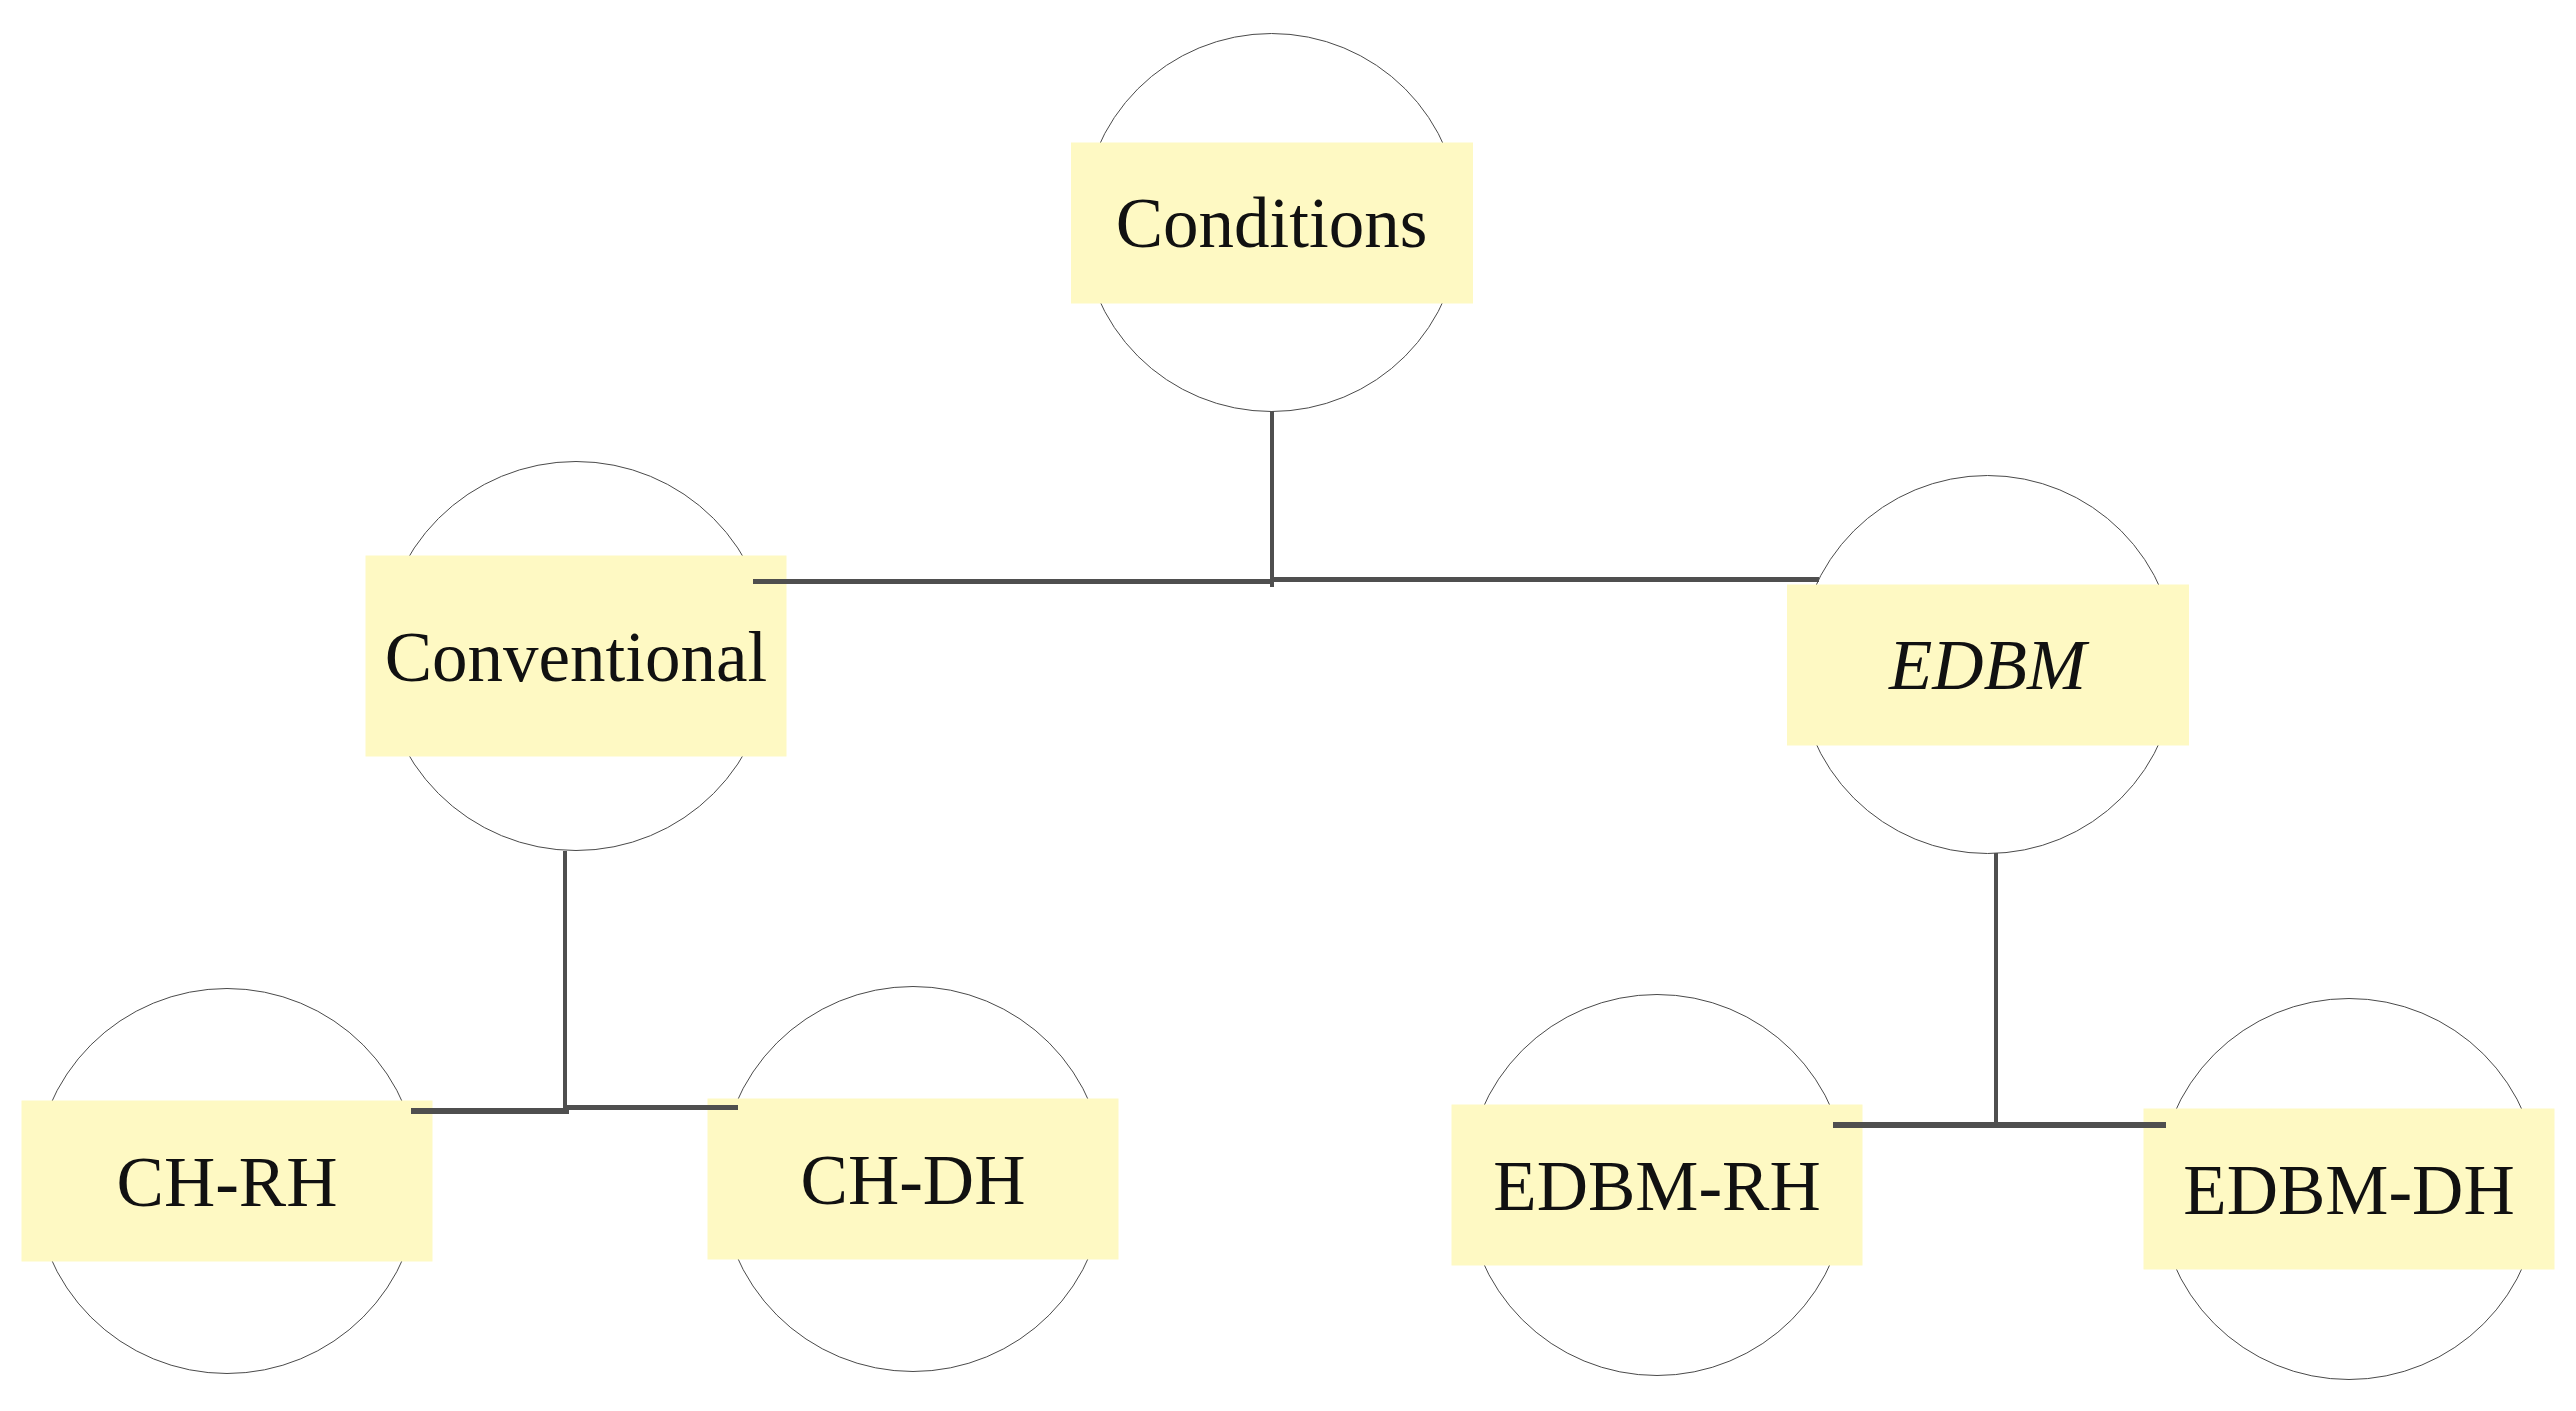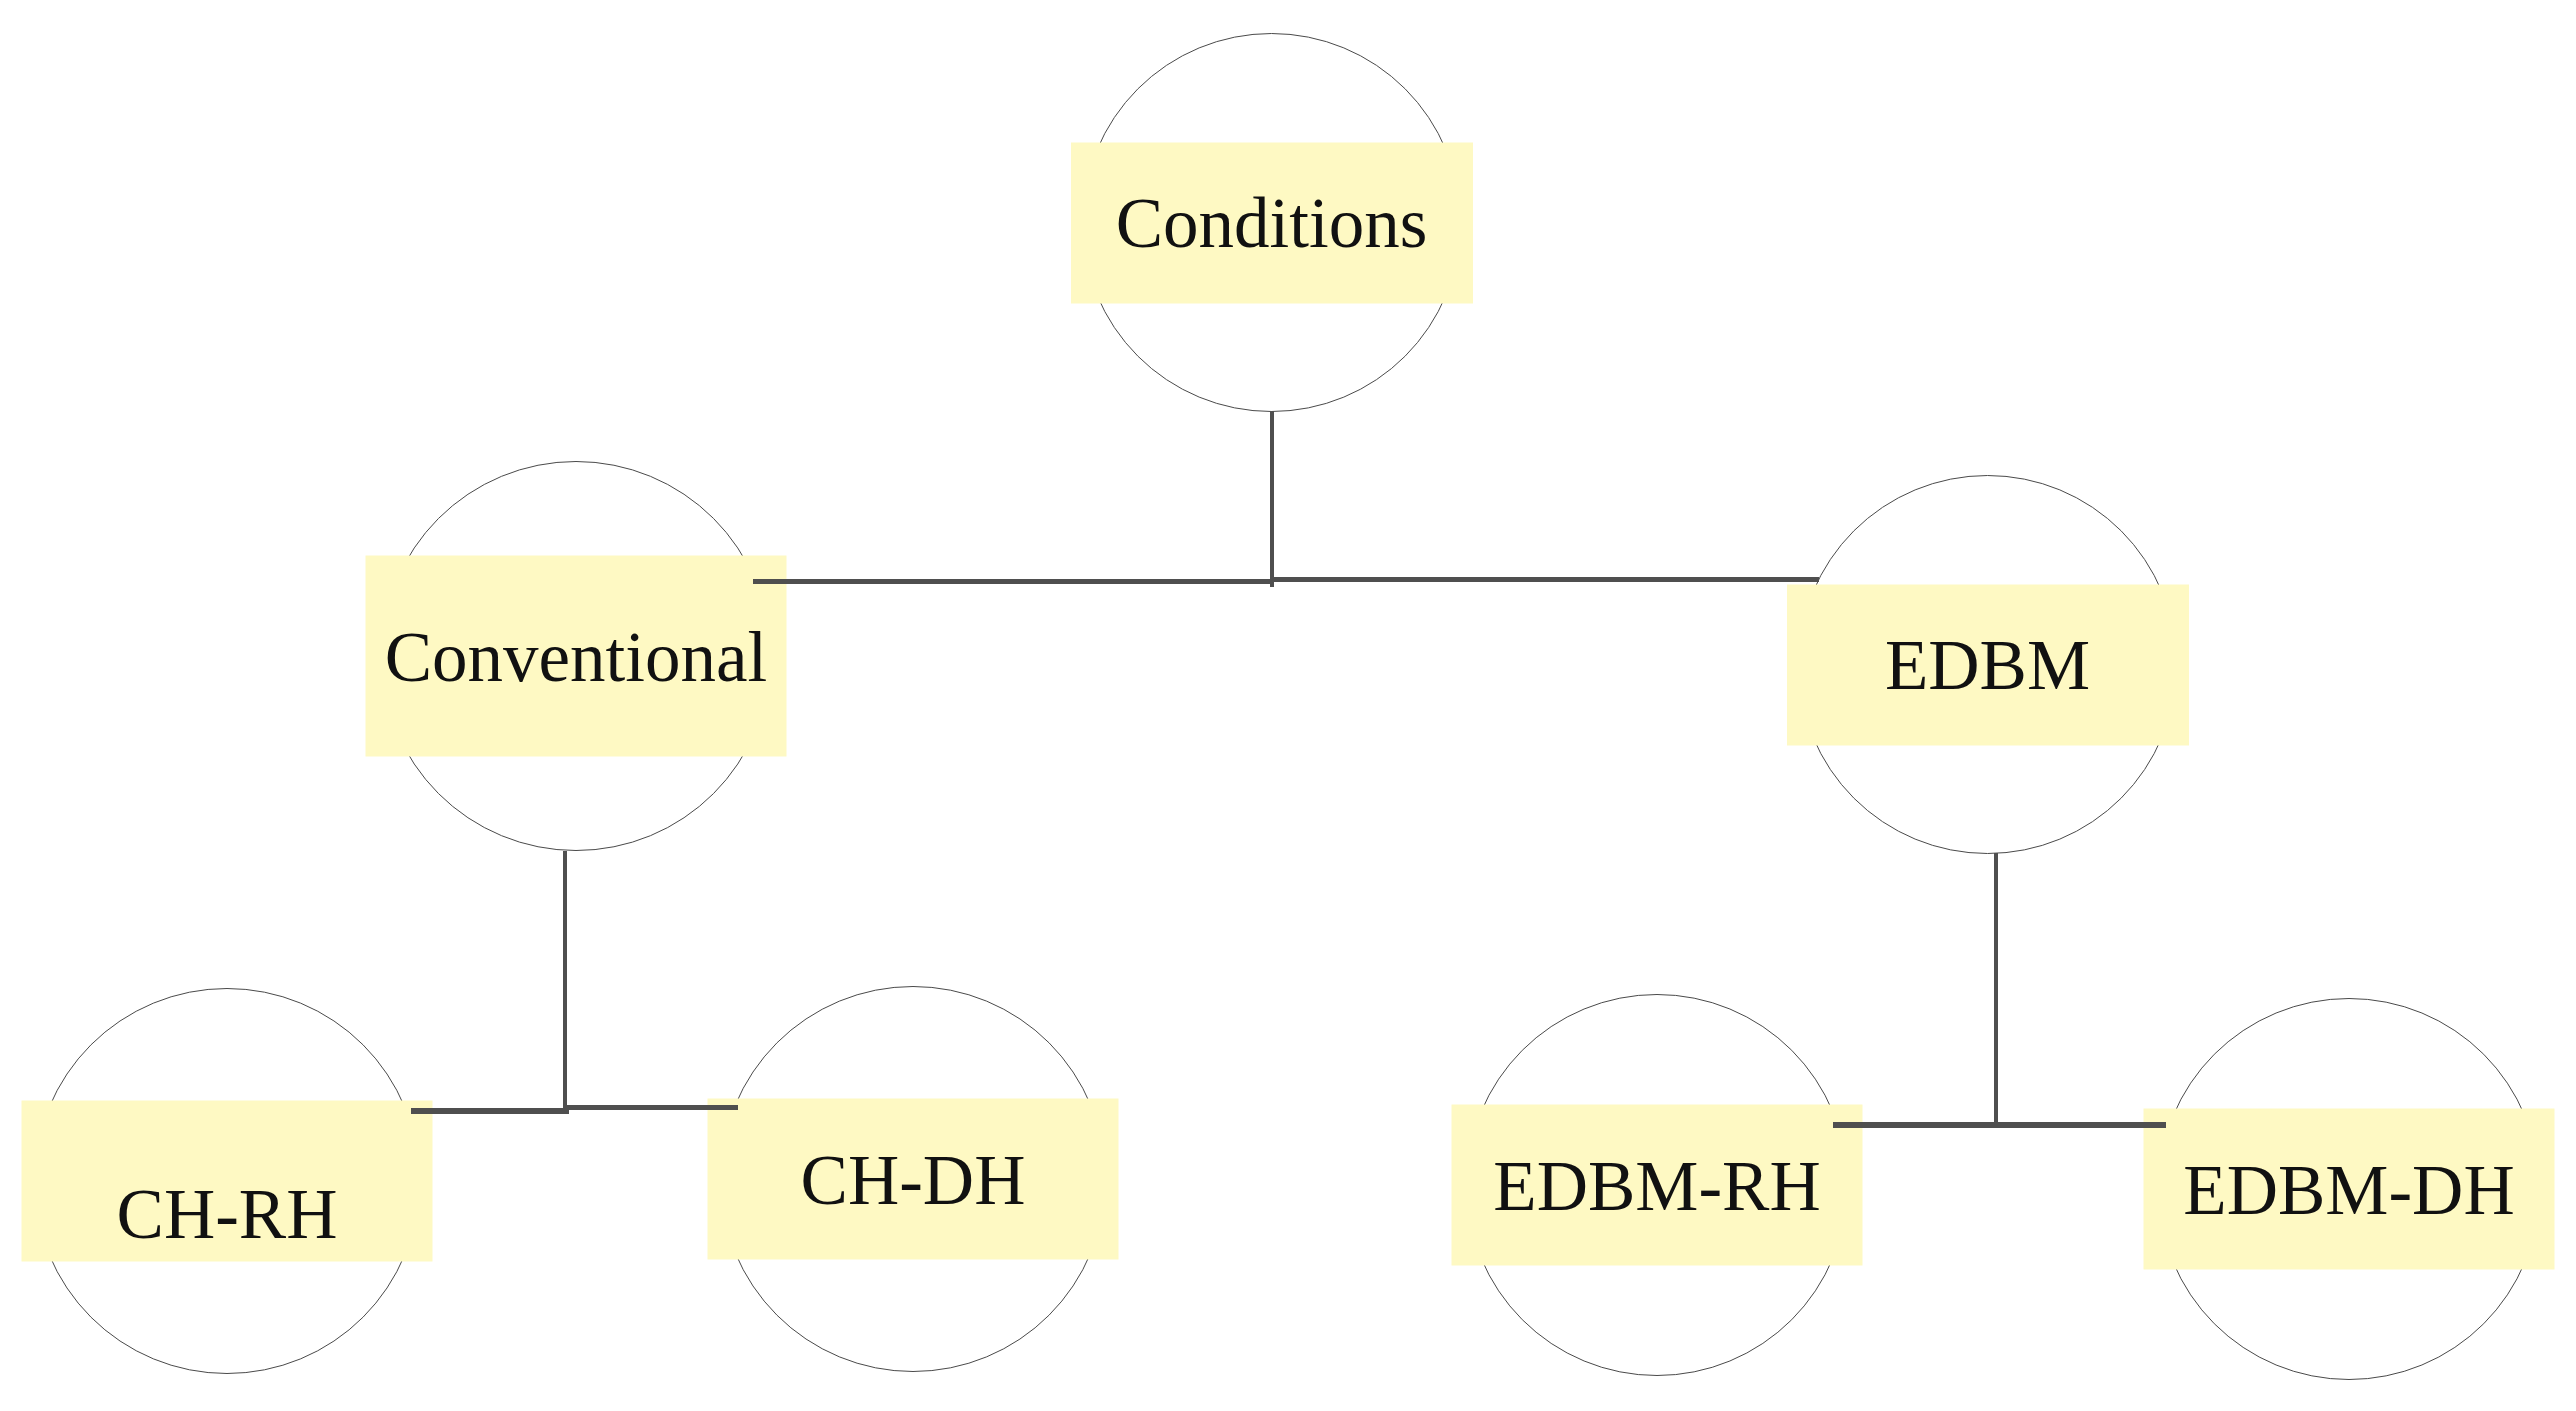--- a/index.html
+++ b/index.html
@@ -63,28 +63,28 @@
 
   <div class="node" style="left:369px; top:461px; width:390px; height:390px;margin-left:12px;">
     <div class="circle"></div>
     <div class="label" style="width:421px; height:201px;">
       <span>Conventional</span>
     </div>
   </div>
 
   <div class="node" style="left:1798px; top:475px; width:379px; height:379px;">
     <div class="circle"></div>
-    <div class="label" style="width:402px; height:161px;">
+    <div class="label" style="width:402px; height:161px;font-style:italic;">
       <span>EDBM</span>
     </div>
   </div>
 
   <div class="node" style="left:34px; top:988px; width:386px; height:386px;">
     <div class="circle"></div>
-    <div class="label" style="width:411px; height:161px;justify-content:flex-end;">
+    <div class="label" style="width:411px; height:161px;">
       <span>CH-RH</span>
     </div>
   </div>
 
   <div class="node" style="left:720px; top:986px; width:386px; height:386px;">
     <div class="circle"></div>
     <div class="label" style="width:411px; height:161px;">
       <span>CH-DH</span>
     </div>
   </div>

